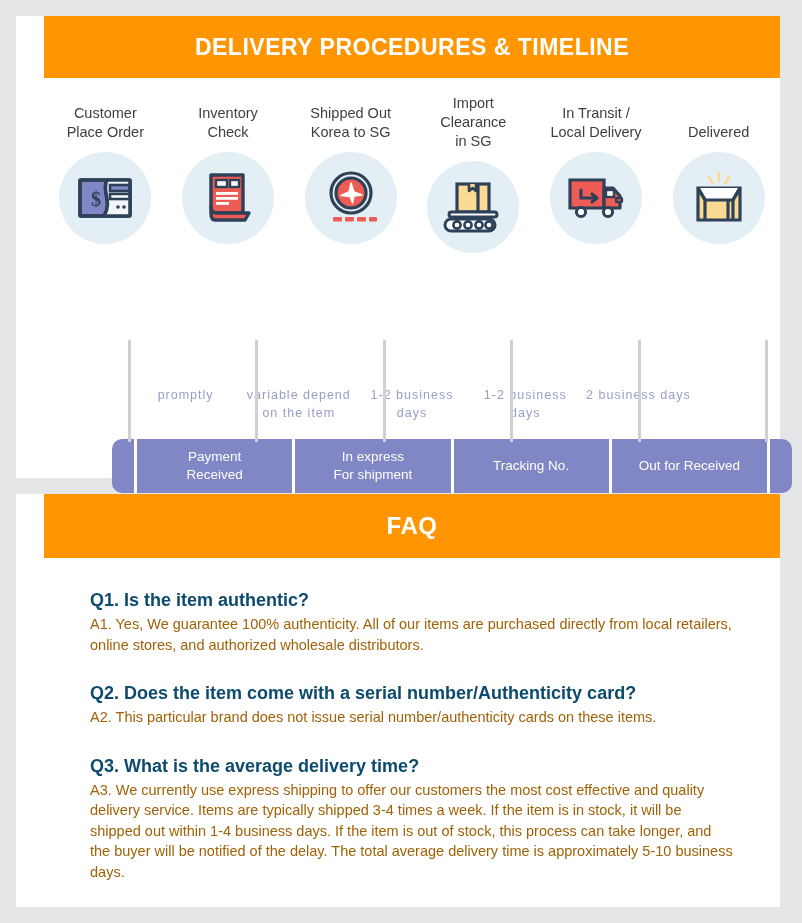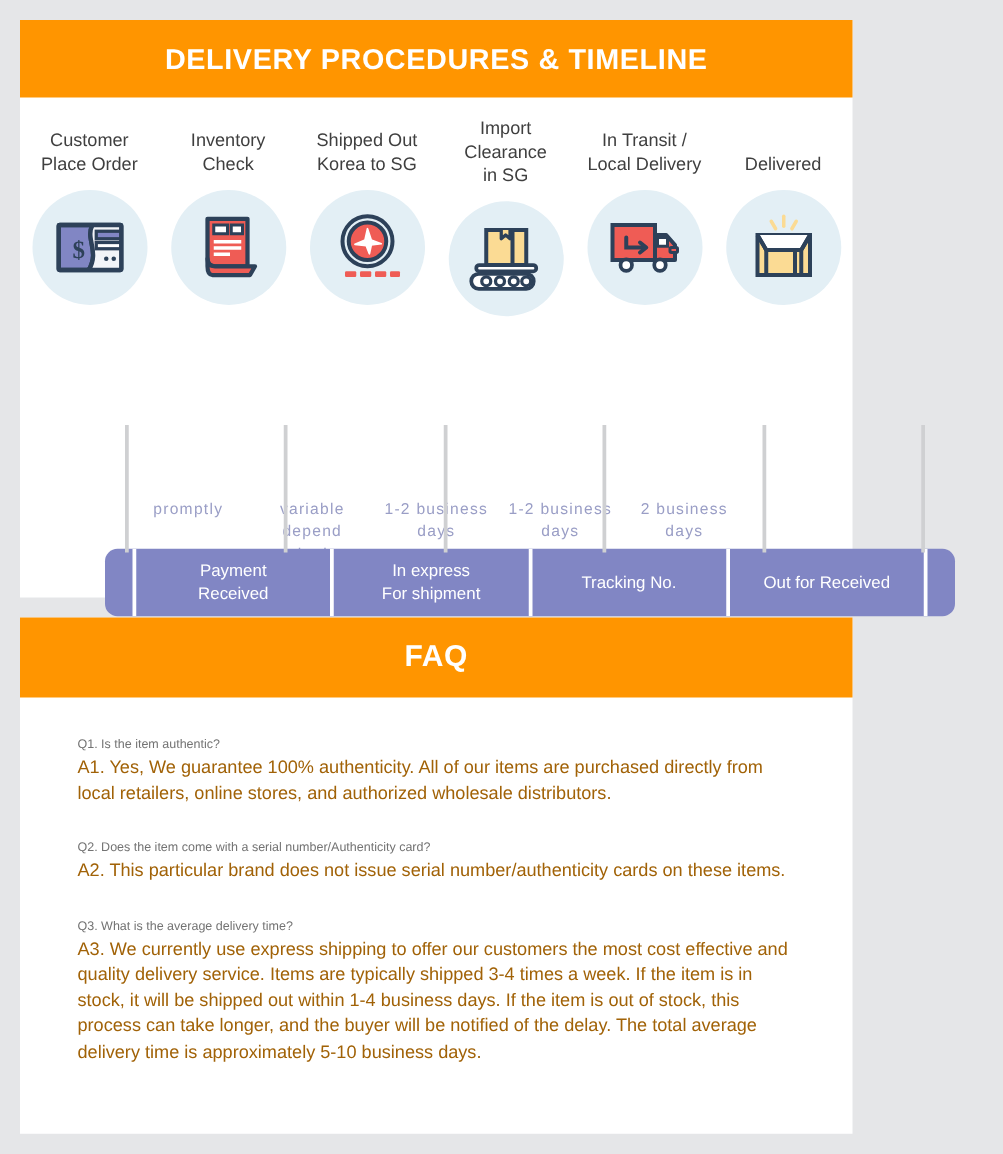--- a/index.html
+++ b/index.html
@@ -11,22 +11,23 @@
     font-family: "Liberation Sans", sans-serif;
     overflow: hidden;
   }
 
   .page { width: 802px; height: 923px; position: relative; }
 
   
   .card {
     position: absolute;
     left: 16px;
-    width: 666px;
+    width: 764px;
     background: #ffffff;
+    padding-left: 28px;
   }
   #delivery-card { top: 16px; height: 462px; }
   #faq-card { top: 494px; height: 413px; }
 
   .card-header {
     background: #ff9500;
     height: 62px;
     display: flex;
     align-items: center;
     justify-content: center;
@@ -93,21 +94,21 @@
     top: 262px;
     width: 3px;
     background: #cfd0d2;
     height: 102px;
     z-index: 1;
   }
 
   
   .durations-row {
     position: absolute;
-    top: 308px;
+    top: 296px;
     left: 0;
     right: 0;
     height: 58px;
     display: flex;
   }
   .duration-spacer { width: 85px; }
   .duration-cell {
     flex: 1 1 0;
     text-align: center;
     font-size: 12.5px;
@@ -150,23 +151,23 @@
     top: 422px;
     right: 36px;
     color: #ff8c2b;
     font-size: 13.5px;
   }
 
   
   .faq-body { padding: 32px 46px 0 46px; }
   .faq-item { margin-bottom: 28px; }
   .faq-q {
-    color: #737373;
-    font-size: 10px;
-    font-weight: normal;
+    color: #0c4a6e;
+    font-size: 18px;
+    font-weight: bold;
     margin-bottom: 3px;
   }
   .faq-a {
     color: #a16207;
     font-size: 14.5px;
     line-height: 1.42;
   }
 </style>
 </head>
 <body>

